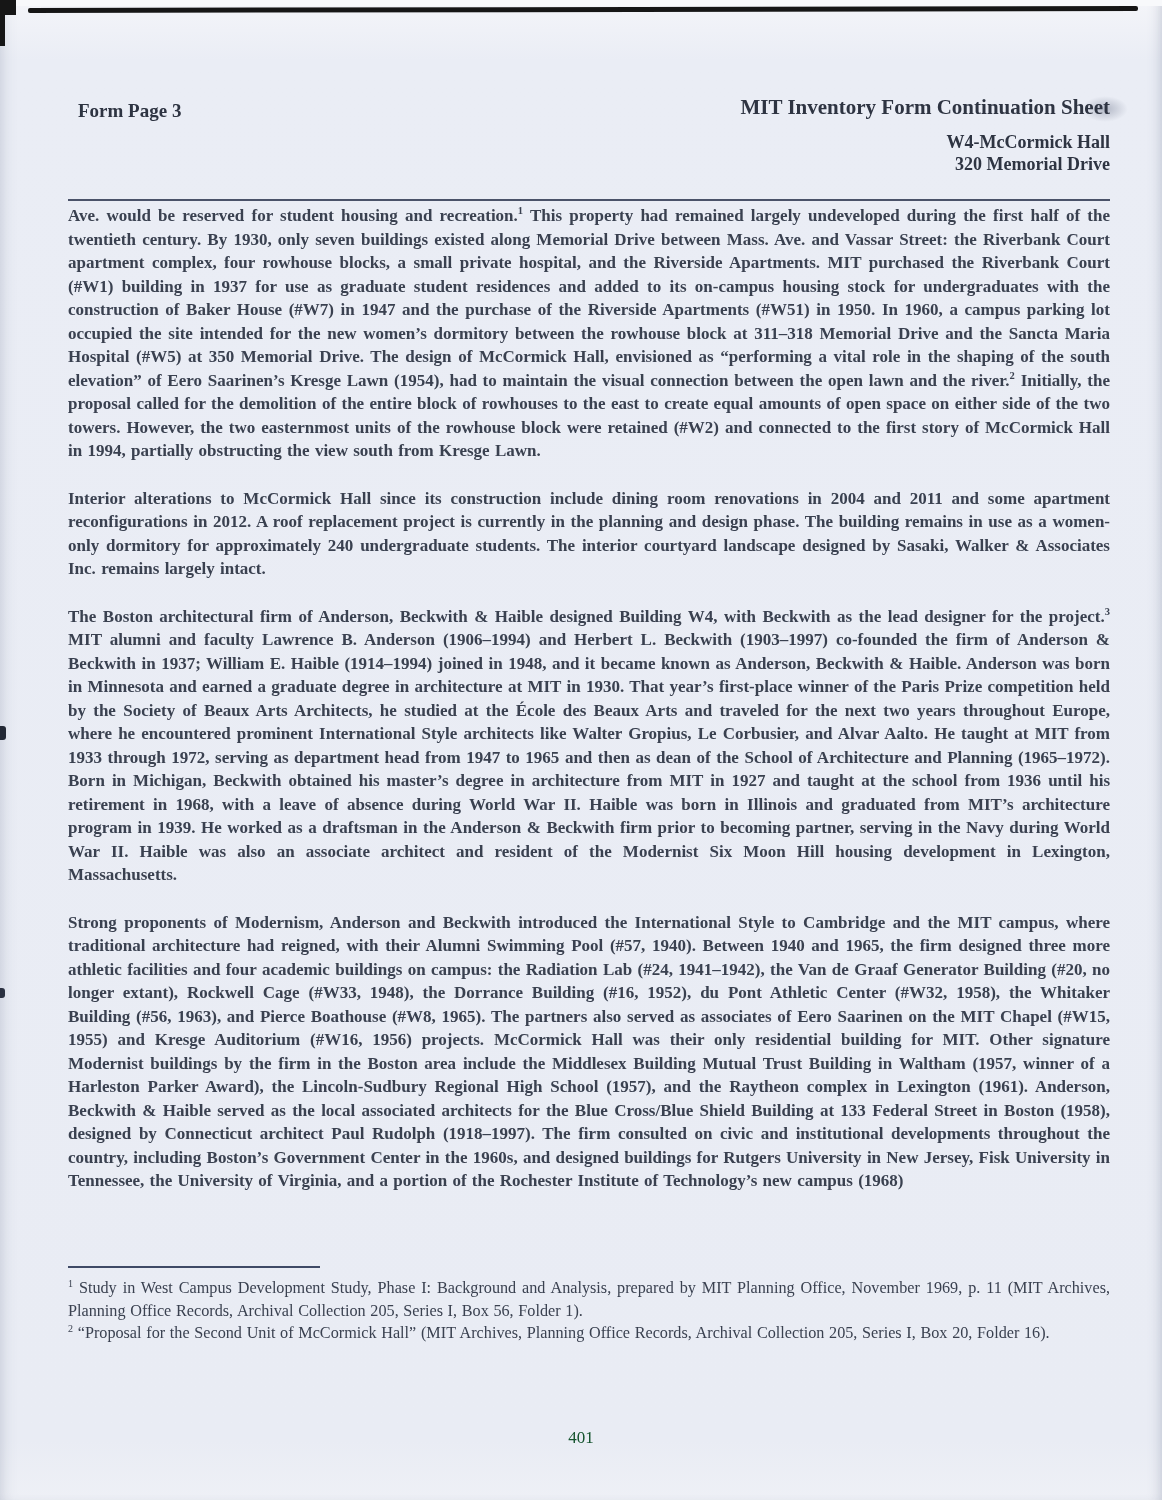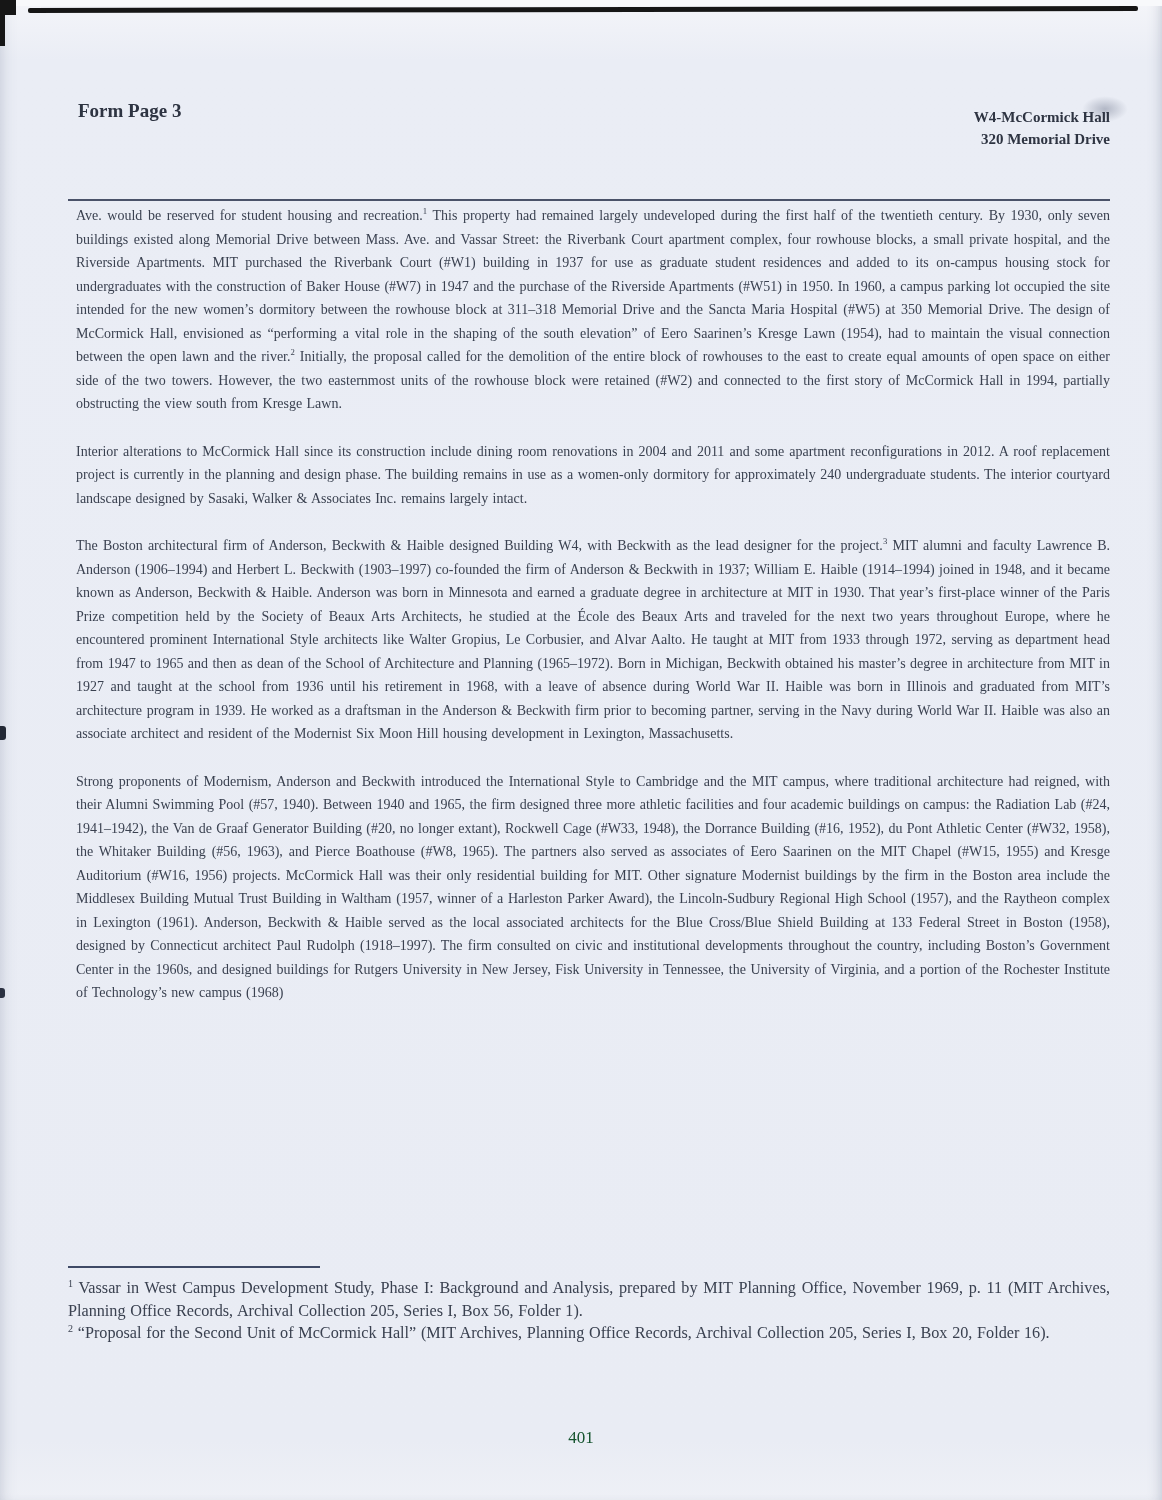--- a/index.html
+++ b/index.html
@@ -25,38 +25,39 @@
   .a-topwhite { top: 0; left: 16px; width: 1146px; height: 6px; background: #f8f9fb; }
 
   
   .header { position: absolute; top: 95px; left: 68px; width: 1042px; }
   .hdr-left {
     position: absolute; left: 10px; top: 5px;
     font-size: 19px; font-weight: bold; color: #2e3442;
   }
   .hdr-right { position: absolute; right: 0; top: 0; text-align: right; }
   .hdr-title { font-size: 21px; font-weight: bold; color: #2e3442; }
-  .hdr-sub   { font-size: 15px; font-weight: bold; color: #2e3442; line-height: 22px; }
+  .hdr-sub   { font-size: 18px; font-weight: bold; color: #2e3442; line-height: 22px; }
   .hdr-subwrap { margin-top: 11px; }
   .header-rule {
     position: absolute; top: 199px; left: 68px; width: 1042px; height: 2px;
     background: #4a5269; border: none;
   }
 
   
   .body-text {
     position: absolute; top: 204px; left: 68px; width: 1042px; height: 1056px;
     overflow: hidden;
   }
   .body-text p {
-    margin: 0 0 24px 8px;
-    font-size: 14px;
+    margin: 0 0 24px 0;
+    font-size: 17px;
     line-height: 23.5px;
     text-align: justify;
     word-spacing: 0.06em;
+    font-weight: bold;
   }
   sup { font-size: 0.62em; line-height: 0; vertical-align: super; }
 
   
   .footnotes { position: absolute; top: 1266px; left: 68px; width: 1042px; }
   .footnote-rule { width: 252px; height: 2px; background: #3f4a66; margin: 0 0 9px 0; }
   .footnotes p {
     margin: 0;
     font-size: 16.2px;
     line-height: 22.5px;
@@ -77,34 +78,35 @@
 <div class="artifact a-topline"></div>
 <div class="artifact a-corner-tl"></div>
 <div class="artifact a-leftbar"></div>
 <div class="artifact a-tick1"></div>
 <div class="artifact a-tick2"></div>
 <div class="artifact a-smudge"></div>
 
 <div class="header">
   <div class="hdr-left">Form Page 3</div>
   <div class="hdr-right">
+    <div class="hdr-title">MIT Inventory Form Continuation Sheet</div>
     <div class="hdr-subwrap">
       <div class="hdr-sub">W4-McCormick Hall</div>
       <div class="hdr-sub">320 Memorial Drive</div>
     </div>
   </div>
 </div>
 <div class="header-rule"></div>
 
 <div class="body-text">
   <p><span>Ave. would be reserved for student housing and recreation.</span><sup>1</sup><span> This property had remained largely undeveloped during the first half of the twentieth century. By 1930, only seven buildings existed along Memorial Drive between Mass. Ave. and Vassar Street: the Riverbank Court apartment complex, four rowhouse blocks, a small private hospital, and the Riverside Apartments. MIT purchased the Riverbank Court (#W1) building in 1937 for use as graduate student residences and added to its on-campus housing stock for undergraduates with the construction of Baker House (#W7) in 1947 and the purchase of the Riverside Apartments (#W51) in 1950. In 1960, a campus parking lot occupied the site intended for the new women’s dormitory between the rowhouse block at 311–318 Memorial Drive and the Sancta Maria Hospital (#W5) at 350 Memorial Drive. The design of McCormick Hall, envisioned as “performing a vital role in the shaping of the south elevation” of Eero Saarinen’s Kresge Lawn (1954), had to maintain the visual connection between the open lawn and the river.</span><sup>2</sup><span> Initially, the proposal called for the demolition of the entire block of rowhouses to the east to create equal amounts of open space on either side of the two towers. However, the two easternmost units of the rowhouse block were retained (#W2) and connected to the first story of McCormick Hall in 1994, partially obstructing the view south from Kresge Lawn.</span></p>
   <p><span>Interior alterations to McCormick Hall since its construction include dining room renovations in 2004 and 2011 and some apartment reconfigurations in 2012. A roof replacement project is currently in the planning and design phase. The building remains in use as a women-only dormitory for approximately 240 undergraduate students. The interior courtyard landscape designed by Sasaki, Walker &amp; Associates Inc. remains largely intact.</span></p>
   <p><span>The Boston architectural firm of Anderson, Beckwith &amp; Haible designed Building W4, with Beckwith as the lead designer for the project.</span><sup>3</sup><span> MIT alumni and faculty Lawrence B. Anderson (1906–1994) and Herbert L. Beckwith (1903–1997) co-founded the firm of Anderson &amp; Beckwith in 1937; William E. Haible (1914–1994) joined in 1948, and it became known as Anderson, Beckwith &amp; Haible. Anderson was born in Minnesota and earned a graduate degree in architecture at MIT in 1930. That year’s first-place winner of the Paris Prize competition held by the Society of Beaux Arts Architects, he studied at the École des Beaux Arts and traveled for the next two years throughout Europe, where he encountered prominent International Style architects like Walter Gropius, Le Corbusier, and Alvar Aalto. He taught at MIT from 1933 through 1972, serving as department head from 1947 to 1965 and then as dean of the School of Architecture and Planning (1965–1972). Born in Michigan, Beckwith obtained his master’s degree in architecture from MIT in 1927 and taught at the school from 1936 until his retirement in 1968, with a leave of absence during World War II. Haible was born in Illinois and graduated from MIT’s architecture program in 1939. He worked as a draftsman in the Anderson &amp; Beckwith firm prior to becoming partner, serving in the Navy during World War II. Haible was also an associate architect and resident of the Modernist Six Moon Hill housing development in Lexington, Massachusetts.</span></p>
   <p><span>Strong proponents of Modernism, Anderson and Beckwith introduced the International Style to Cambridge and the MIT campus, where traditional architecture had reigned, with their Alumni Swimming Pool (#57, 1940). Between 1940 and 1965, the firm designed three more athletic facilities and four academic buildings on campus: the Radiation Lab (#24, 1941–1942), the Van de Graaf Generator Building (#20, no longer extant), Rockwell Cage (#W33, 1948), the Dorrance Building (#16, 1952), du Pont Athletic Center (#W32, 1958), the Whitaker Building (#56, 1963), and Pierce Boathouse (#W8, 1965). The partners also served as associates of Eero Saarinen on the MIT Chapel (#W15, 1955) and Kresge Auditorium (#W16, 1956) projects. McCormick Hall was their only residential building for MIT. Other signature Modernist buildings by the firm in the Boston area include the Middlesex Building Mutual Trust Building in Waltham (1957, winner of a Harleston Parker Award), the Lincoln-Sudbury Regional High School (1957), and the Raytheon complex in Lexington (1961). Anderson, Beckwith &amp; Haible served as the local associated architects for the Blue Cross/Blue Shield Building at 133 Federal Street in Boston (1958), designed by Connecticut architect Paul Rudolph (1918–1997). The firm consulted on civic and institutional developments throughout the country, including Boston’s Government Center in the 1960s, and designed buildings for Rutgers University in New Jersey, Fisk University in Tennessee, the University of Virginia, and a portion of the Rochester Institute of Technology’s new campus (1968)</span></p>
 </div>
 
 <div class="footnotes">
   <div class="footnote-rule"></div>
-  <p><sup>1</sup><span> Vassar in </span><span style="">West Campus Development Study, Phase I: Background and Analysis</span><span>, prepared by MIT Planning Office, November 1969, p. 11 (MIT Archives, Planning Office Records, Archival Collection 205, Series I, Box 56, Folder 1).</span></p>
+  <p><sup>1</sup><span> Study in </span><span style="">West Campus Development Study, Phase I: Background and Analysis</span><span>, prepared by MIT Planning Office, November 1969, p. 11 (MIT Archives, Planning Office Records, Archival Collection 205, Series I, Box 56, Folder 1).</span></p>
   <p><sup>2</sup><span> “Proposal for the Second Unit of McCormick Hall” (MIT Archives, Planning Office Records, Archival Collection 205, Series I, Box 20, Folder 16).</span></p>
 </div>
 
 <div class="page-number">401</div>
 
 </body></html>

